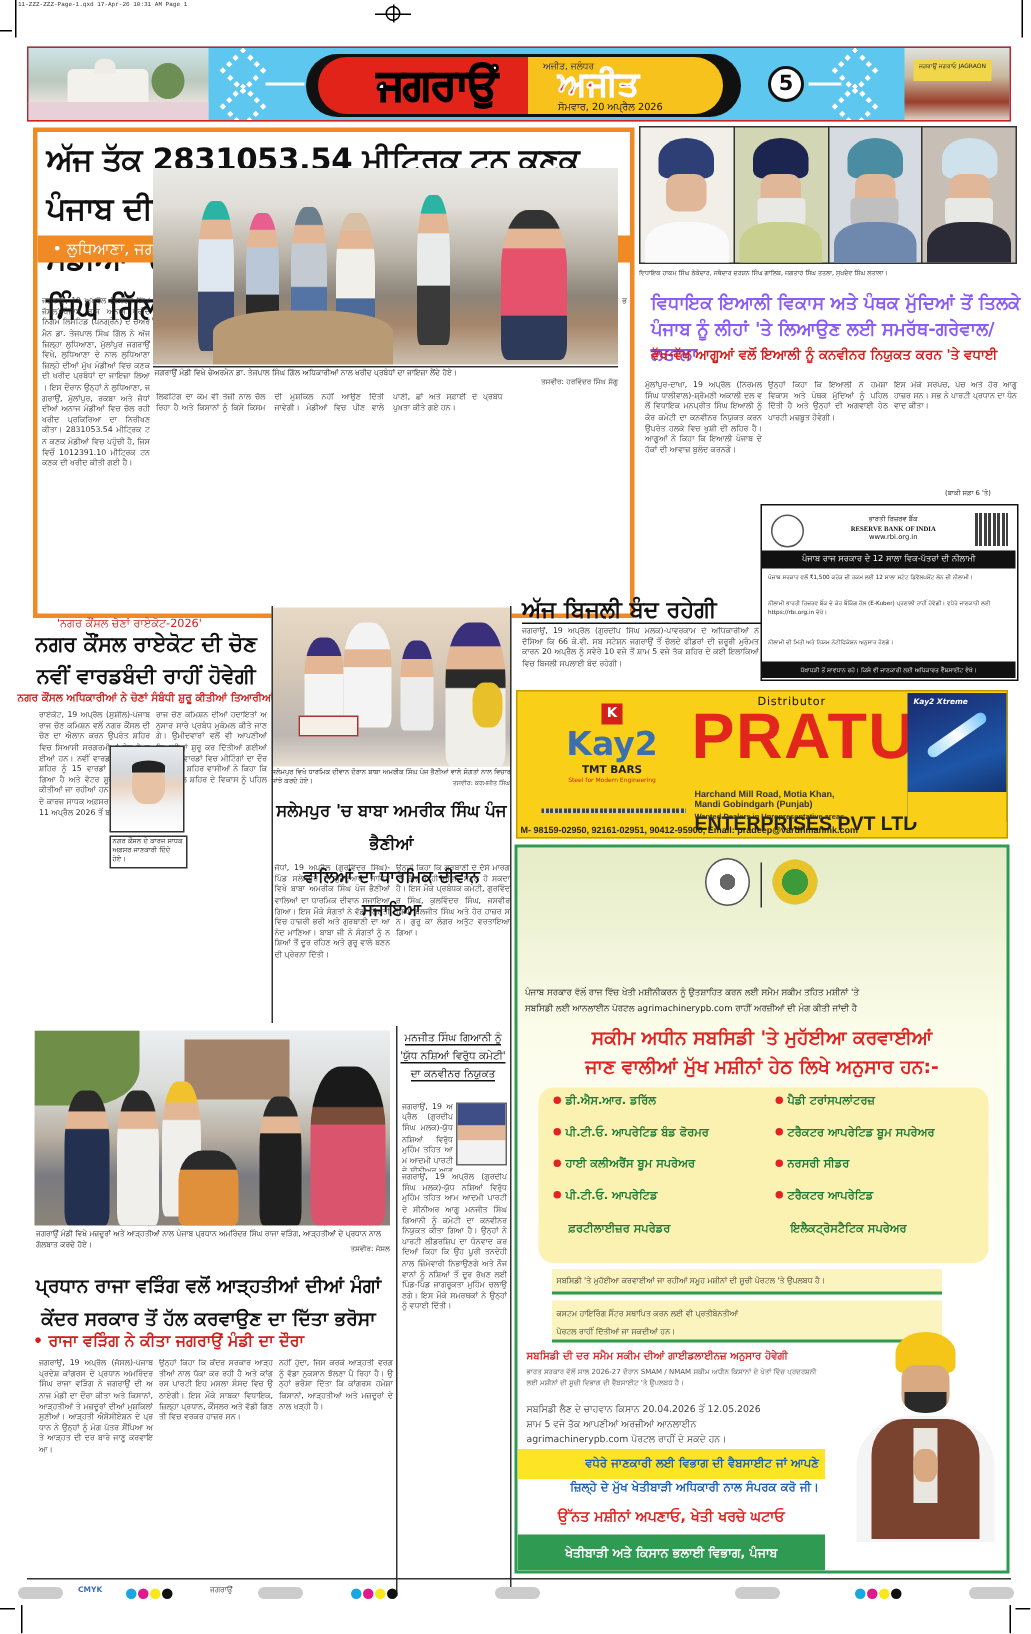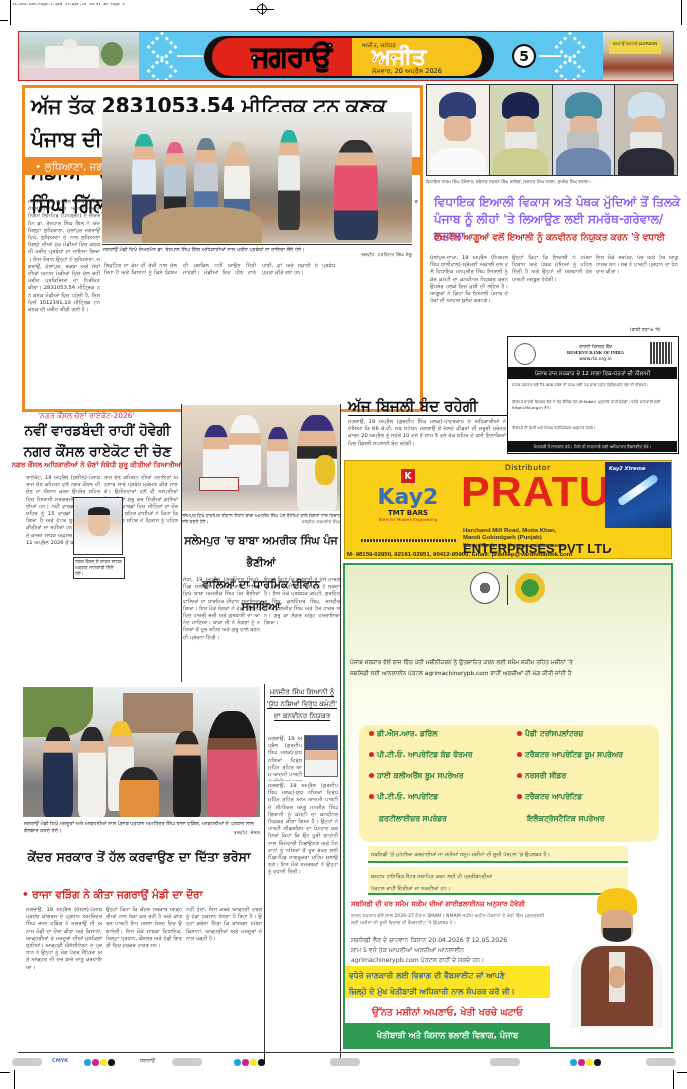--- a/index.html
+++ b/index.html
@@ -83,21 +83,21 @@
   .s-intro { left: 5px; top: 92px; width: 318px; font-size: 5.8px; line-height: 11px; color: #222; }
   .s-red { left: 0; top: 117px; width: 326px; text-align: center; font-size: 12.5px; font-weight: bold; color: #e02424; line-height: 19px; }
   .s-list { left: 14px; top: 160px; width: 300px; height: 117px; background: #fbf2b2; border-radius: 10px; }
   .s-item { position: absolute; font-size: 7.6px; font-weight: bold; color: #1f7a37; white-space: nowrap; }
   .s-item .dot { display: inline-block; width: 5px; height: 5px; border-radius: 50%; background: #e02424; margin-right: 3px; vertical-align: middle; }
   .s-note1 { left: 23px; top: 281px; width: 260px; height: 17px; background: #fbf4bf; border-bottom: 2px solid #2e9a52; font-size: 5.2px; line-height: 17px; padding-left: 3px; color: #333; }
   .s-note2 { left: 23px; top: 302px; width: 260px; height: 28px; background: #fbf4bf; border-bottom: 2px solid #2e9a52; font-size: 5.2px; line-height: 12px; padding: 3px; color: #333; }
   .s-rate { left: 6px; top: 335px; width: 220px; font-size: 6.8px; font-weight: bold; color: #e02424; }
   .s-small { left: 6px; top: 348px; width: 195px; font-size: 4.7px; line-height: 6.5px; color: #555; }
   .s-dates { left: 6px; top: 370px; width: 195px; font-size: 6.2px; line-height: 10px; color: #444; }
-  .s-yellow { left: 0; top: 401px; width: 205px; height: 32px; background: #fde425; font-size: 7.8px; font-weight: bold; line-height: 16px; padding: 2px 4px; color: #1f5fb5; }
+  .s-yellow { left: 0; top: 401px; width: 205px; height: 20px; background: #fde425; font-size: 7.8px; font-weight: bold; line-height: 16px; padding: 2px 4px; color: #1f5fb5; text-align: right; }
   .s-slogan { left: 0; top: 441px; width: 205px; text-align: center; font-size: 9.5px; font-weight: bold; color: #e02424; }
   .s-dept { left: 0; top: 458px; width: 205px; height: 24px; background: #2e9a52; color: #fff; font-size: 8.4px; font-weight: bold; line-height: 24px; text-align: center; }
   .s-cm-photo { left: 218px; top: 323px; width: 108px; height: 140px; }
   .s-cm-name { left: 210px; top: 437px; width: 116px; height: 45px; background: #fde425; text-align: center; }
   .s-cm-n1 { font-size: 8.5px; font-weight: bold; color: #1a1a1a; margin-top: 8px; }
   .s-cm-n2 { font-size: 6.5px; color: #1a1a1a; margin-top: 3px; }
 
   
   .el-kicker { left: 38px; top: 411px; font-size: 7.5px; color: #d2211d; }
   .el-hl { left: 10px; top: 420px; width: 175px; text-align: center; font-size: 14px; font-weight: bold; line-height: 21px; color: #111; }
@@ -266,22 +266,22 @@
   <div class="abs p-box">
     <div class="abs p-box-t">Kay2 Xtreme</div>
     <div class="abs p-box-rod"></div>
     <div class="abs p-box-y"></div>
   </div>
   <div class="abs p-contact">M- 98159-02950, 92161-02951, 90412-95900, Email: pradeep@vardhmanmk.com</div>
 </div>
 
 <div class="abs el-kicker">'ਨਗਰ ਕੌਂਸਲ ਚੋਣਾਂ ਰਾਏਕੋਟ-2026'</div>
 <div class="abs el-hl">
+  <div>ਨਗਰ ਕੌਂਸਲ ਰਾਏਕੋਟ ਦੀ ਚੋਣ</div>
   <div>ਨਵੀਂ ਵਾਰਡਬੰਦੀ ਰਾਹੀਂ ਹੋਵੇਗੀ</div>
-  <div>ਨਗਰ ਕੌਂਸਲ ਰਾਏਕੋਟ ਦੀ ਚੋਣ</div>
 </div>
 <div class="abs el-sub">ਨਗਰ ਕੌਂਸਲ ਅਧਿਕਾਰੀਆਂ ਨੇ ਚੋਣਾਂ ਸੰਬੰਧੀ ਸ਼ੁਰੂ ਕੀਤੀਆਂ ਤਿਆਰੀਆਂ</div>
 <div class="abs col-text" style="left:26px;top:474px;width:74px;height:130px;">ਰਾਏਕੋਟ, 19 ਅਪ੍ਰੈਲ (ਸੁਸ਼ੀਲ)-ਪੰਜਾਬ ਰਾਜ ਚੋਣ ਕਮਿਸ਼ਨ ਵਲੋਂ ਨਗਰ ਕੌਂਸਲ ਦੀ ਚੋਣ ਦਾ ਐਲਾਨ ਕਰਨ ਉਪਰੰਤ ਸ਼ਹਿਰ ਵਿਚ ਸਿਆਸੀ ਸਰਗਰਮੀਆਂ ਤੇਜ਼ ਹੋ ਗਈਆਂ ਹਨ। ਨਵੀਂ ਵਾਰਡਬੰਦੀ ਅਨੁਸਾਰ ਸ਼ਹਿਰ ਨੂੰ 15 ਵਾਰਡਾਂ ਵਿਚ ਵੰਡਿਆ ਗਿਆ ਹੈ ਅਤੇ ਵੋਟਰ ਸੂਚੀਆਂ ਤਿਆਰ ਕੀਤੀਆਂ ਜਾ ਰਹੀਆਂ ਹਨ। ਨਗਰ ਕੌਂਸਲ ਦੇ ਕਾਰਜ ਸਾਧਕ ਅਫ਼ਸਰ ਨੇ ਦੱਸਿਆ ਕਿ 11 ਅਪ੍ਰੈਲ 2026 ਤੋਂ ਬਾਅਦ</div>
 <div class="abs col-text" style="left:104px;top:474px;width:74px;height:130px;">ਰਾਜ ਚੋਣ ਕਮਿਸ਼ਨ ਦੀਆਂ ਹਦਾਇਤਾਂ ਅਨੁਸਾਰ ਸਾਰੇ ਪ੍ਰਬੰਧ ਮੁਕੰਮਲ ਕੀਤੇ ਜਾਣਗੇ। ਉਮੀਦਵਾਰਾਂ ਵਲੋਂ ਵੀ ਆਪਣੀਆਂ ਤਿਆਰੀਆਂ ਸ਼ੁਰੂ ਕਰ ਦਿੱਤੀਆਂ ਗਈਆਂ ਹਨ ਅਤੇ ਵਾਰਡਾਂ ਵਿਚ ਮੀਟਿੰਗਾਂ ਦਾ ਦੌਰ ਜਾਰੀ ਹੈ। ਸ਼ਹਿਰ ਵਾਸੀਆਂ ਨੇ ਕਿਹਾ ਕਿ ਨਵੀਂ ਕੌਂਸਲ ਸ਼ਹਿਰ ਦੇ ਵਿਕਾਸ ਨੂੰ ਪਹਿਲ ਦੇਵੇ।</div>
 <div class="abs photo el-photo">
   <div class="abs" style="left:14px;top:12px;width:22px;height:26px;background:#e7c2a4;border-radius:40%;"></div>
   <div class="abs" style="left:14px;top:9px;width:22px;height:8px;background:#222;border-radius:50% 50% 0 0;"></div>
 </div>
 <div class="abs caption" style="left:73px;top:557px;width:52px;font-size:4.5px;line-height:6px;border:1px solid #333;padding:1px;">ਨਗਰ ਕੌਂਸਲ ਦੇ ਕਾਰਜ ਸਾਧਕ ਅਫ਼ਸਰ ਜਾਣਕਾਰੀ ਦਿੰਦੇ ਹੋਏ।</div>
 
@@ -310,20 +310,21 @@
   <div class="fig" style="left:20px;top:40px;width:30px;height:90px;background:linear-gradient(180deg,#2a2a2a 0 15%,#e3b796 16% 28%,#24304f 29%);"></div>
   <div class="fig" style="left:55px;top:40px;width:28px;height:90px;background:linear-gradient(180deg,#2a2a2a 0 15%,#e3b796 16% 28%,#f1efeb 29%);"></div>
   <div class="fig" style="left:85px;top:34px;width:26px;height:90px;background:linear-gradient(180deg,#f2c12e 0 15%,#e3b796 16% 28%,#f1efeb 29%);"></div>
   <div class="fig" style="left:150px;top:44px;width:28px;height:86px;background:linear-gradient(180deg,#2a2a2a 0 15%,#e3b796 16% 28%,#1f1f1f 29%);"></div>
   <div class="fig" style="left:184px;top:24px;width:50px;height:106px;background:linear-gradient(180deg,#1a1a1a 0 25%,#7a4c3a 26% 36%,#d9546c 37%);"></div>
   <div class="fig" style="left:96px;top:80px;width:40px;height:50px;background:linear-gradient(180deg,#2a2a2a 0 25%,#e08f3a 26%);"></div>
 </div>
 <div class="abs caption" style="left:24px;top:820px;width:236px;height:14px;">ਜਗਰਾਉਂ ਮੰਡੀ ਵਿਖੇ ਮਜ਼ਦੂਰਾਂ ਅਤੇ ਆੜ੍ਹਤੀਆਂ ਨਾਲ ਪੰਜਾਬ ਪ੍ਰਧਾਨ ਅਮਰਿੰਦਰ ਸਿੰਘ ਰਾਜਾ ਵੜਿੰਗ, ਆੜ੍ਹਤੀਆਂ ਦੇ ਪ੍ਰਧਾਨ ਨਾਲ ਗੱਲਬਾਤ ਕਰਦੇ ਹੋਏ।</div>
 <div class="abs byline" style="left:200px;top:830px;width:60px;">ਤਸਵੀਰ: ਜੱਸਲ</div>
 <div class="abs ar-hl">
+  <div>ਪ੍ਰਧਾਨ ਰਾਜਾ ਵੜਿੰਗ ਵਲੋਂ ਆੜ੍ਹਤੀਆਂ ਦੀਆਂ ਮੰਗਾਂ</div>
   <div>ਕੇਂਦਰ ਸਰਕਾਰ ਤੋਂ ਹੱਲ ਕਰਵਾਉਣ ਦਾ ਦਿੱਤਾ ਭਰੋਸਾ</div>
 </div>
 <div class="abs ar-sub">• ਰਾਜਾ ਵੜਿੰਗ ਨੇ ਕੀਤਾ ਜਗਰਾਉਂ ਮੰਡੀ ਦਾ ਦੌਰਾ</div>
 <div class="abs col-text" style="left:26px;top:906px;width:76px;height:146px;">ਜਗਰਾਉਂ, 19 ਅਪ੍ਰੈਲ (ਜੱਸਲ)-ਪੰਜਾਬ ਪ੍ਰਦੇਸ਼ ਕਾਂਗਰਸ ਦੇ ਪ੍ਰਧਾਨ ਅਮਰਿੰਦਰ ਸਿੰਘ ਰਾਜਾ ਵੜਿੰਗ ਨੇ ਜਗਰਾਉਂ ਦੀ ਅਨਾਜ ਮੰਡੀ ਦਾ ਦੌਰਾ ਕੀਤਾ ਅਤੇ ਕਿਸਾਨਾਂ, ਆੜ੍ਹਤੀਆਂ ਤੇ ਮਜ਼ਦੂਰਾਂ ਦੀਆਂ ਮੁਸ਼ਕਿਲਾਂ ਸੁਣੀਆਂ। ਆੜ੍ਹਤੀ ਐਸੋਸੀਏਸ਼ਨ ਦੇ ਪ੍ਰਧਾਨ ਨੇ ਉਨ੍ਹਾਂ ਨੂੰ ਮੰਗ ਪੱਤਰ ਸੌਂਪਿਆ ਅਤੇ ਆੜ੍ਹਤ ਦੀ ਦਰ ਬਾਰੇ ਜਾਣੂ ਕਰਵਾਇਆ।</div>
 <div class="abs col-text" style="left:106px;top:906px;width:76px;height:146px;">ਉਨ੍ਹਾਂ ਕਿਹਾ ਕਿ ਕੇਂਦਰ ਸਰਕਾਰ ਆੜ੍ਹਤੀਆਂ ਨਾਲ ਧੱਕਾ ਕਰ ਰਹੀ ਹੈ ਅਤੇ ਕਾਂਗਰਸ ਪਾਰਟੀ ਇਹ ਮਸਲਾ ਸੰਸਦ ਵਿਚ ਉਠਾਏਗੀ। ਇਸ ਮੌਕੇ ਸਾਬਕਾ ਵਿਧਾਇਕ, ਜ਼ਿਲ੍ਹਾ ਪ੍ਰਧਾਨ, ਕੌਂਸਲਰ ਅਤੇ ਵੱਡੀ ਗਿਣਤੀ ਵਿਚ ਵਰਕਰ ਹਾਜ਼ਰ ਸਨ।</div>
 <div class="abs col-text" style="left:186px;top:906px;width:76px;height:146px;">ਨਹੀਂ ਹੁੰਦਾ, ਜਿਸ ਕਰਕੇ ਆੜ੍ਹਤੀ ਵਰਗ ਨੂੰ ਵੱਡਾ ਨੁਕਸਾਨ ਝੱਲਣਾ ਪੈ ਰਿਹਾ ਹੈ। ਉਨ੍ਹਾਂ ਭਰੋਸਾ ਦਿੱਤਾ ਕਿ ਕਾਂਗਰਸ ਹਮੇਸ਼ਾ ਕਿਸਾਨਾਂ, ਆੜ੍ਹਤੀਆਂ ਅਤੇ ਮਜ਼ਦੂਰਾਂ ਦੇ ਨਾਲ ਖੜ੍ਹੀ ਹੈ।</div>
 <div class="abs" style="left:264px;top:684px;width:1px;height:380px;background:#333;"></div>
 
 <div class="abs ns-hl">
   <div><span>ਮਨਜੀਤ ਸਿੰਘ ਗਿਆਨੀ ਨੂੰ</span></div>
@@ -334,20 +335,24 @@
 <div class="abs col-text" style="left:268px;top:735px;width:34px;height:46px;">ਜਗਰਾਉਂ, 19 ਅਪ੍ਰੈਲ (ਗੁਰਦੀਪ ਸਿੰਘ ਮਲਕ)-ਯੁੱਧ ਨਸ਼ਿਆਂ ਵਿਰੁੱਧ ਮੁਹਿੰਮ ਤਹਿਤ ਆਮ ਆਦਮੀ ਪਾਰਟੀ ਦੇ ਸੀਨੀਅਰ ਆਗੂ ਮਨਜੀਤ ਸਿੰਘ ਗਿਆਨੀ ਨੂੰ ਕਮੇਟੀ ਦਾ ਕਨਵੀਨਰ ਨਿਯੁਕਤ ਕੀਤਾ ਗਿਆ ਹੈ। ਉਨ੍ਹਾਂ ਨੇ ਪਾਰਟੀ ਲੀਡਰਸ਼ਿਪ ਦਾ ਧੰਨਵਾਦ ਕਰਦਿਆਂ ਕਿਹਾ ਕਿ ਉਹ ਪੂਰੀ ਤਨਦੇਹੀ ਨਾਲ ਜ਼ਿੰਮੇਵਾਰੀ ਨਿਭਾਉਣਗੇ ਅਤੇ ਨੌਜਵਾਨਾਂ ਨੂੰ ਨਸ਼ਿਆਂ ਤੋਂ ਦੂਰ ਰੱਖਣ ਲਈ ਪਿੰਡ-ਪਿੰਡ ਜਾਗਰੂਕਤਾ ਮੁਹਿੰਮ ਚਲਾਉਣਗੇ। ਇਸ ਮੌਕੇ ਸਮਰਥਕਾਂ ਨੇ ਉਨ੍ਹਾਂ ਨੂੰ ਵਧਾਈ ਦਿੱਤੀ।</div>
 <div class="abs col-text" style="left:268px;top:782px;width:70px;height:270px;">ਜਗਰਾਉਂ, 19 ਅਪ੍ਰੈਲ (ਗੁਰਦੀਪ ਸਿੰਘ ਮਲਕ)-ਯੁੱਧ ਨਸ਼ਿਆਂ ਵਿਰੁੱਧ ਮੁਹਿੰਮ ਤਹਿਤ ਆਮ ਆਦਮੀ ਪਾਰਟੀ ਦੇ ਸੀਨੀਅਰ ਆਗੂ ਮਨਜੀਤ ਸਿੰਘ ਗਿਆਨੀ ਨੂੰ ਕਮੇਟੀ ਦਾ ਕਨਵੀਨਰ ਨਿਯੁਕਤ ਕੀਤਾ ਗਿਆ ਹੈ। ਉਨ੍ਹਾਂ ਨੇ ਪਾਰਟੀ ਲੀਡਰਸ਼ਿਪ ਦਾ ਧੰਨਵਾਦ ਕਰਦਿਆਂ ਕਿਹਾ ਕਿ ਉਹ ਪੂਰੀ ਤਨਦੇਹੀ ਨਾਲ ਜ਼ਿੰਮੇਵਾਰੀ ਨਿਭਾਉਣਗੇ ਅਤੇ ਨੌਜਵਾਨਾਂ ਨੂੰ ਨਸ਼ਿਆਂ ਤੋਂ ਦੂਰ ਰੱਖਣ ਲਈ ਪਿੰਡ-ਪਿੰਡ ਜਾਗਰੂਕਤਾ ਮੁਹਿੰਮ ਚਲਾਉਣਗੇ। ਇਸ ਮੌਕੇ ਸਮਰਥਕਾਂ ਨੇ ਉਨ੍ਹਾਂ ਨੂੰ ਵਧਾਈ ਦਿੱਤੀ।</div>
 
 <div class="abs subsidy">
   <div class="abs emb1"></div>
   <div class="abs emb-div"></div>
   <div class="abs emb2"></div>
   <div class="abs s-intro">
     <div>ਪੰਜਾਬ ਸਰਕਾਰ ਵੱਲੋਂ ਰਾਜ ਵਿੱਚ ਖੇਤੀ ਮਸ਼ੀਨੀਕਰਨ ਨੂੰ ਉਤਸ਼ਾਹਿਤ ਕਰਨ ਲਈ ਸਮੈਮ ਸਕੀਮ ਤਹਿਤ ਮਸ਼ੀਨਾਂ 'ਤੇ</div>
     <div>ਸਬਸਿਡੀ ਲਈ ਆਨਲਾਈਨ ਪੋਰਟਲ agrimachinerypb.com ਰਾਹੀਂ ਅਰਜ਼ੀਆਂ ਦੀ ਮੰਗ ਕੀਤੀ ਜਾਂਦੀ ਹੈ</div>
+  </div>
+  <div class="abs s-red">
+    <div>ਸਕੀਮ ਅਧੀਨ ਸਬਸਿਡੀ 'ਤੇ ਮੁਹੱਈਆ ਕਰਵਾਈਆਂ</div>
+    <div>ਜਾਣ ਵਾਲੀਆਂ ਮੁੱਖ ਮਸ਼ੀਨਾਂ ਹੇਠ ਲਿਖੇ ਅਨੁਸਾਰ ਹਨ:-</div>
   </div>
   <div class="abs s-list">
     <div class="s-item" style="left:10px;top:4px;"><span class="dot"></span><span>ਡੀ.ਐਸ.ਆਰ. ਡਰਿੱਲ</span></div>
     <div class="s-item" style="left:158px;top:4px;"><span class="dot"></span><span>ਪੈਡੀ ਟਰਾਂਸਪਲਾਂਟਰਜ਼</span></div>
     <div class="s-item" style="left:10px;top:25px;"><span class="dot"></span><span>ਪੀ.ਟੀ.ਓ. ਆਪਰੇਟਿਡ ਬੰਡ ਫੋਰਮਰ</span></div>
     <div class="s-item" style="left:158px;top:25px;"><span class="dot"></span><span>ਟਰੈਕਟਰ ਆਪਰੇਟਿਡ ਬੂਮ ਸਪਰੇਅਰ</span></div>
     <div class="s-item" style="left:10px;top:46px;"><span class="dot"></span><span>ਹਾਈ ਕਲੀਅਰੈਂਸ ਬੂਮ ਸਪਰੇਅਰ</span></div>
     <div class="s-item" style="left:158px;top:46px;"><span class="dot"></span><span>ਨਰਸਰੀ ਸੀਡਰ</span></div>
     <div class="s-item" style="left:10px;top:67px;"><span class="dot"></span><span>ਪੀ.ਟੀ.ਓ. ਆਪਰੇਟਿਡ</span></div>
     <div class="s-item" style="left:158px;top:67px;"><span class="dot"></span><span>ਟਰੈਕਟਰ ਆਪਰੇਟਿਡ</span></div>

